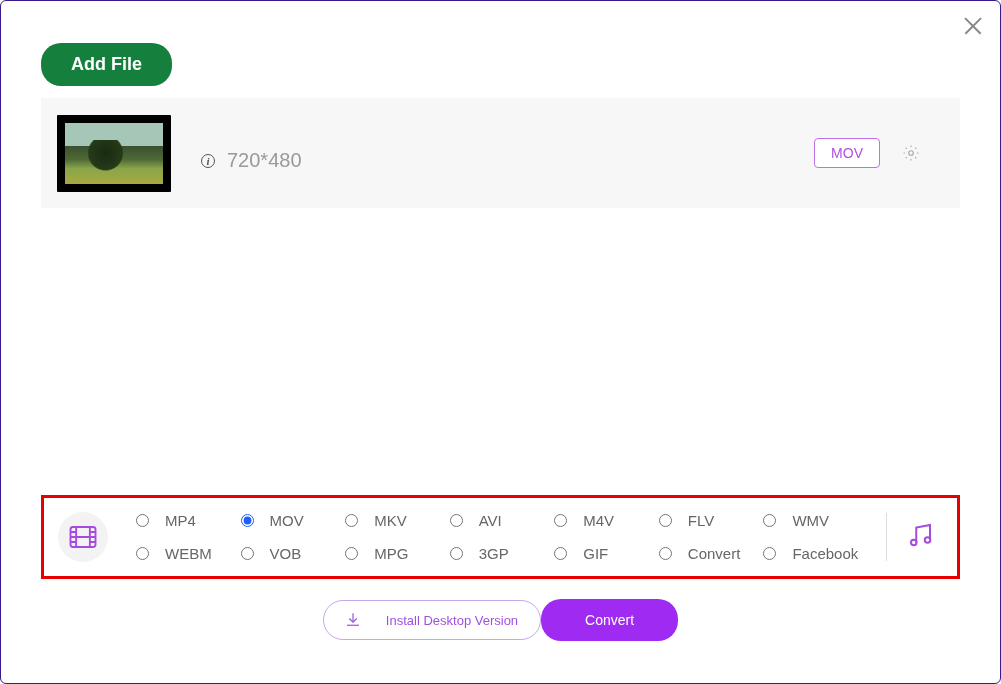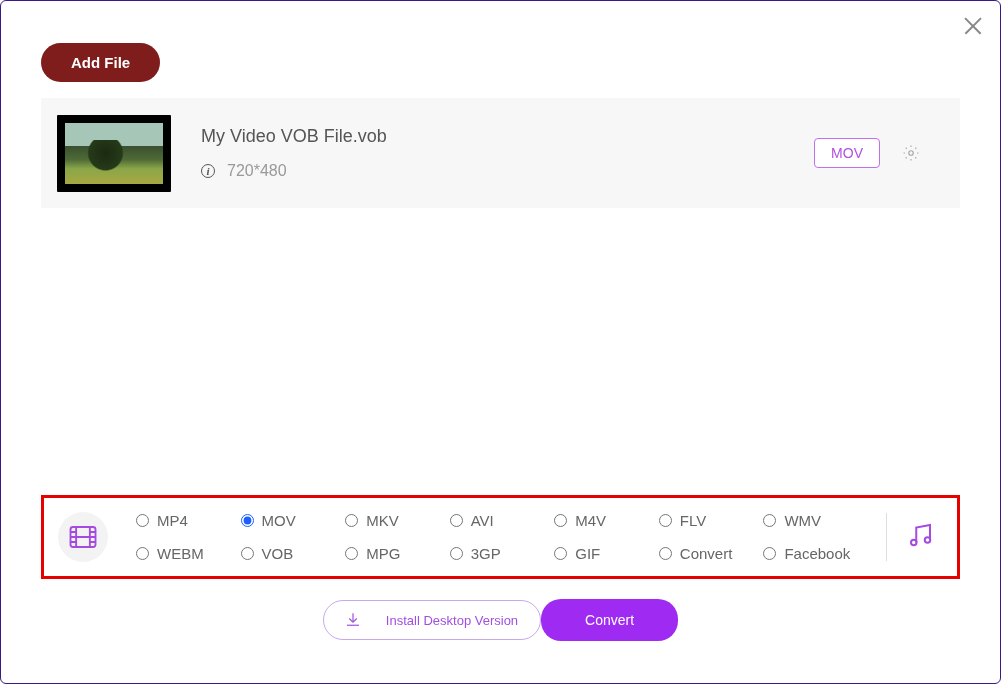--- a/index.html
+++ b/index.html
@@ -1,38 +1,38 @@
 <!DOCTYPE html>
 <html><head>
   <meta charset="utf-8">
   <style>
     * { box-sizing: border-box; margin: 0; padding: 0; font-family: Arial, sans-serif; }
     body { width: 1001px; height: 684px; background: #fff; border: 1px solid #3a1a8a; border-radius: 6px; position: relative; overflow: hidden; }
     .close-x { position: absolute; top: 13px; right: 15px; width: 24px; height: 24px; cursor: pointer; }
     .close-x::before, .close-x::after { content: ''; position: absolute; top: 11px; left: 1px; width: 22px; height: 1.5px; background: #888; }
     .close-x::before { transform: rotate(45deg); }
     .close-x::after { transform: rotate(-45deg); }
-    .add-file-btn { position: absolute; top: 42px; left: 40px; background: #7f1d1d; color: #fff; border: none; border-radius: 20px; padding: 11px 30px; font-size: 15px; font-weight: bold; cursor: pointer; }
+    .add-file-btn { position: absolute; top: 42px; left: 40px; background: #15803d; color: #fff; border: none; border-radius: 20px; padding: 11px 30px; font-size: 18px; font-weight: bold; cursor: pointer; }
     .file-row { position: absolute; top: 97px; left: 40px; right: 40px; height: 110px; background: #f7f7f7; display: flex; align-items: center; }
     .thumb { width: 114px; height: 77px; margin-left: 16px; background: #000; position: relative; overflow: hidden; border-radius: 1px; }
     .thumb-inner { position: absolute; top: 8px; left: 8px; right: 8px; bottom: 8px; background: linear-gradient(to bottom, #a6c6b8 0%, #a6c6b8 38%, #3a5030 38%, #4f6a36 60%, #8aa64a 75%, #a8a840 100%); }
     .thumb-tree { position: absolute; left: 22%; top: 28%; width: 38%; height: 62%; background: radial-gradient(circle at 50% 35%, #1a2a12 0%, #263a18 55%, transparent 60%); }
     .file-info { margin-left: 30px; flex: 1; }
     .file-name { color: #555; font-size: 18px; }
     .file-meta { margin-top: 15px; display: flex; align-items: center; gap: 12px; }
     .info-i { width: 14px; height: 14px; border: 1.5px solid #555; border-radius: 50%; display: inline-flex; align-items: center; justify-content: center; font-size: 11px; font-style: italic; font-family: Georgia, serif; color: #555; font-weight: bold; }
-    .file-dim { color: #999; font-size: 16px; }
+    .file-dim { color: #999; font-size: 20px; }
     .fmt-chip { border: 1px solid #c070e8; color: #b050e0; border-radius: 4px; padding: 6px 16px; font-size: 14px; margin-right: 22px; cursor: pointer; background: #fff; }
     .gear { width: 18px; height: 18px; margin-right: 40px; cursor: pointer; color: #aaa; }
     .gear svg { display: block; }
     .format-bar { position: absolute; left: 40px; right: 40px; bottom: 104px; height: 84px; border: 3px solid #e60000; display: flex; align-items: center; padding: 0 12px; }
     .video-ico { width: 50px; height: 50px; border-radius: 50%; background: #f3f3f3; display: flex; align-items: center; justify-content: center; margin-left: 2px; }
     .video-ico svg { width: 30px; height: 30px; }
     .opts { flex: 1; margin-left: 28px; display: grid; grid-template-columns: repeat(7, 1fr); row-gap: 16px; }
-    .opt { display: flex; align-items: center; gap: 8px; cursor: pointer; }
+    .opt { display: flex; align-items: center; gap: 16px; cursor: pointer; }
     .opt input { width: 13px; height: 13px; accent-color: #1e60ff; cursor: pointer; }
     .opt span { color: #666; font-size: 15px; }
     .vline { width: 1px; height: 48px; background: #ddd; margin: 0 18px; }
     .music-ico { margin-right: 10px; cursor: pointer; }
     .music-ico svg { width: 30px; height: 30px; }
     .bottom-bar { position: absolute; left: 40px; right: 40px; bottom: 42px; height: 42px; display: flex; align-items: center; justify-content: center; }
     .install-btn { display: flex; align-items: center; gap: 24px; border: 1px solid #c9a8ea; border-radius: 20px; padding: 10px 22px 10px 20px; cursor: pointer; color: #a050e0; font-size: 13px; background: #fff; }
     .dl-ico svg { width: 18px; height: 18px; display: block; }
     .convert-btn { background: #9f2bf3; color: #fff; border: none; border-radius: 20px; padding: 13px 44px; font-size: 14px; font-weight: normal; cursor: pointer; }
   </style>
@@ -43,21 +43,20 @@
 
 <button class="add-file-btn">Add File</button>
 
 <div class="file-row">
   <div class="thumb">
     <div class="thumb-inner">
         <div class="thumb-tree"></div>
       </div>
   </div>
   <div class="file-info">
-    <div class="file-name">My Video VOB File.vob</div>
     <div class="file-meta">
       <span class="info-i">i</span>
       <span class="file-dim">720*480</span>
     </div>
   </div>
   <div class="fmt-chip">MOV</div>
   <div class="gear">
     <svg viewBox="0 0 24 24" fill="none" stroke="#aaa" stroke-width="1.6">
       <circle cx="12" cy="12" r="3"></circle>
       <path d="M12 2v2M12 20v2M4.9 4.9l1.4 1.4M17.7 17.7l1.4 1.4M2 12h2M20 12h2M4.9 19.1l1.4-1.4M17.7 6.3l1.4-1.4"></path>

